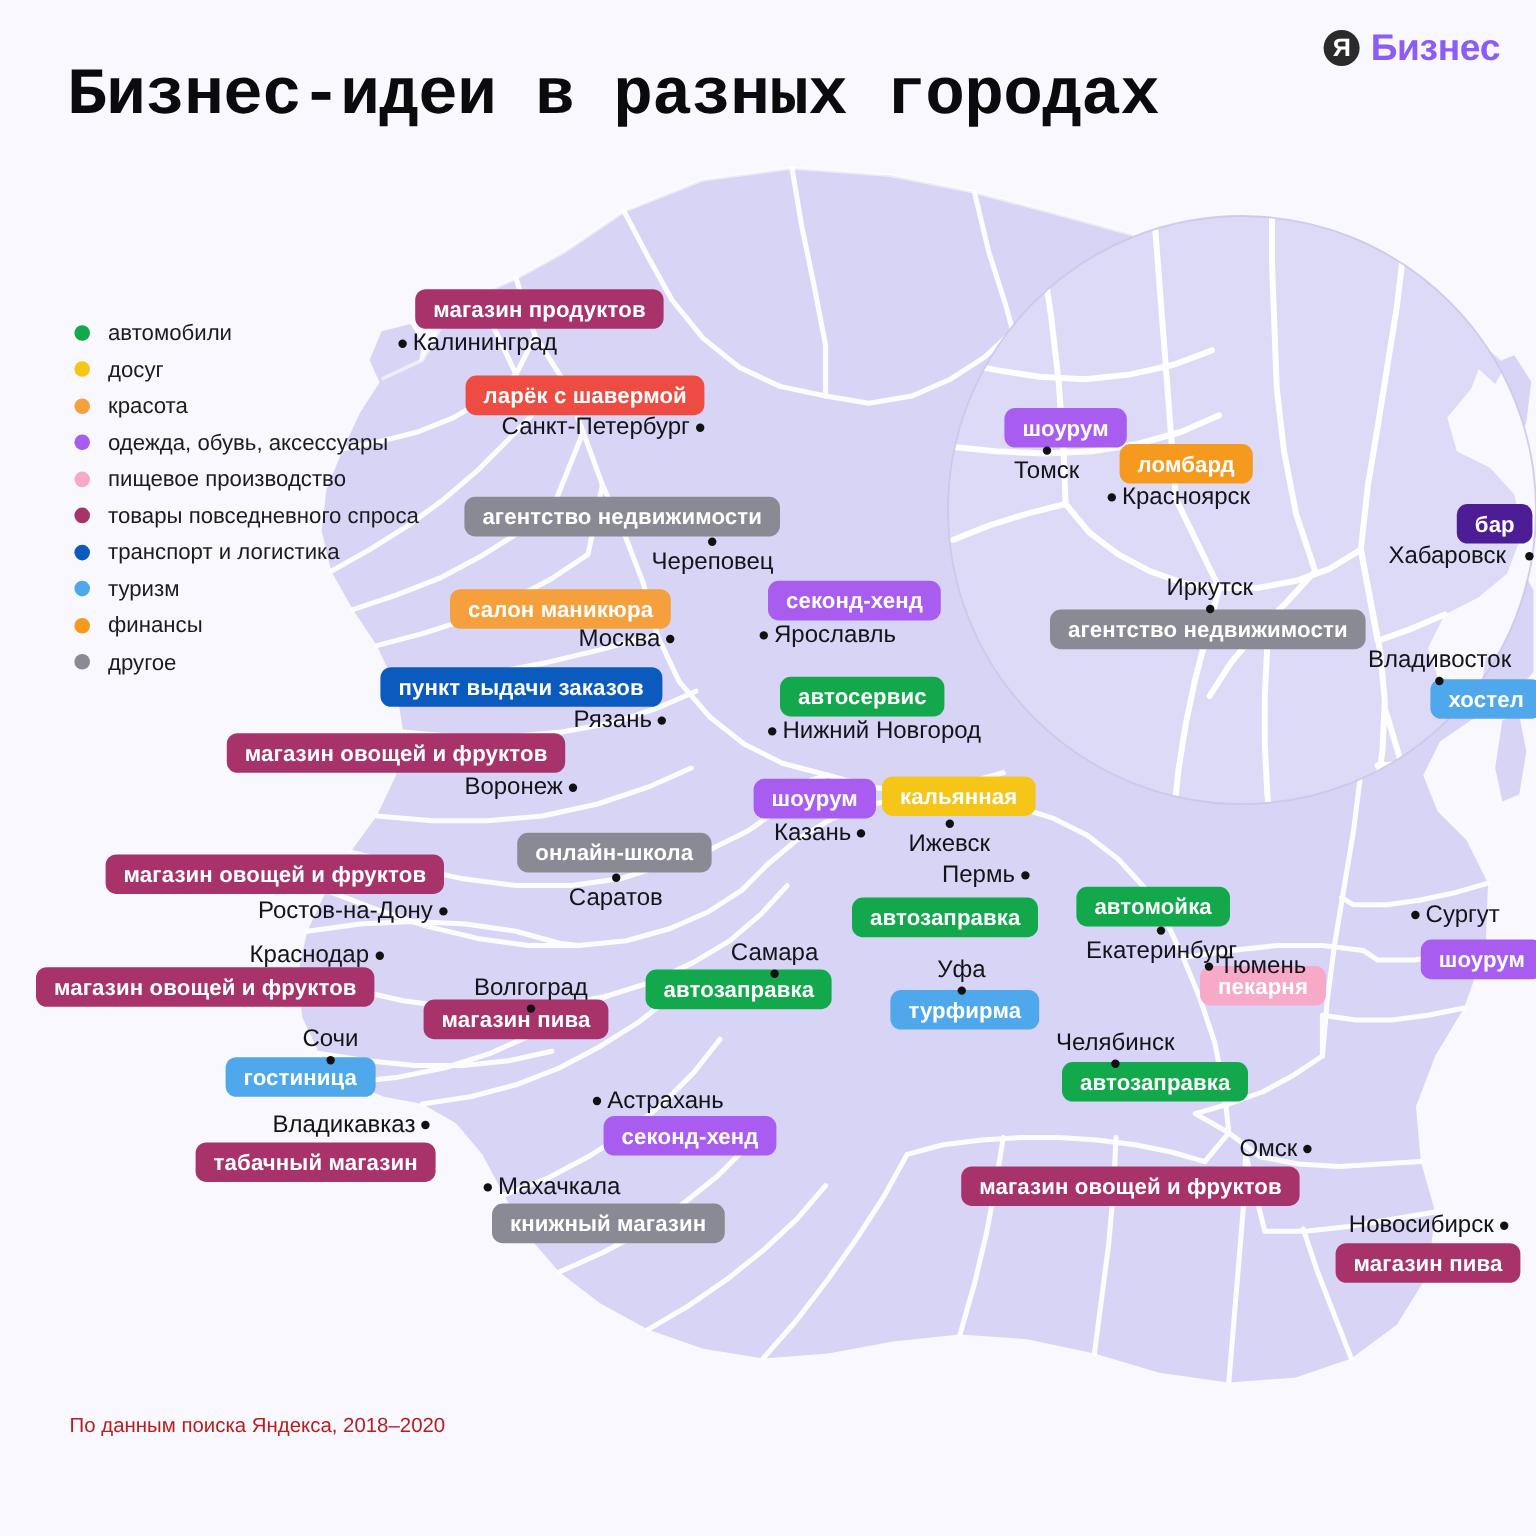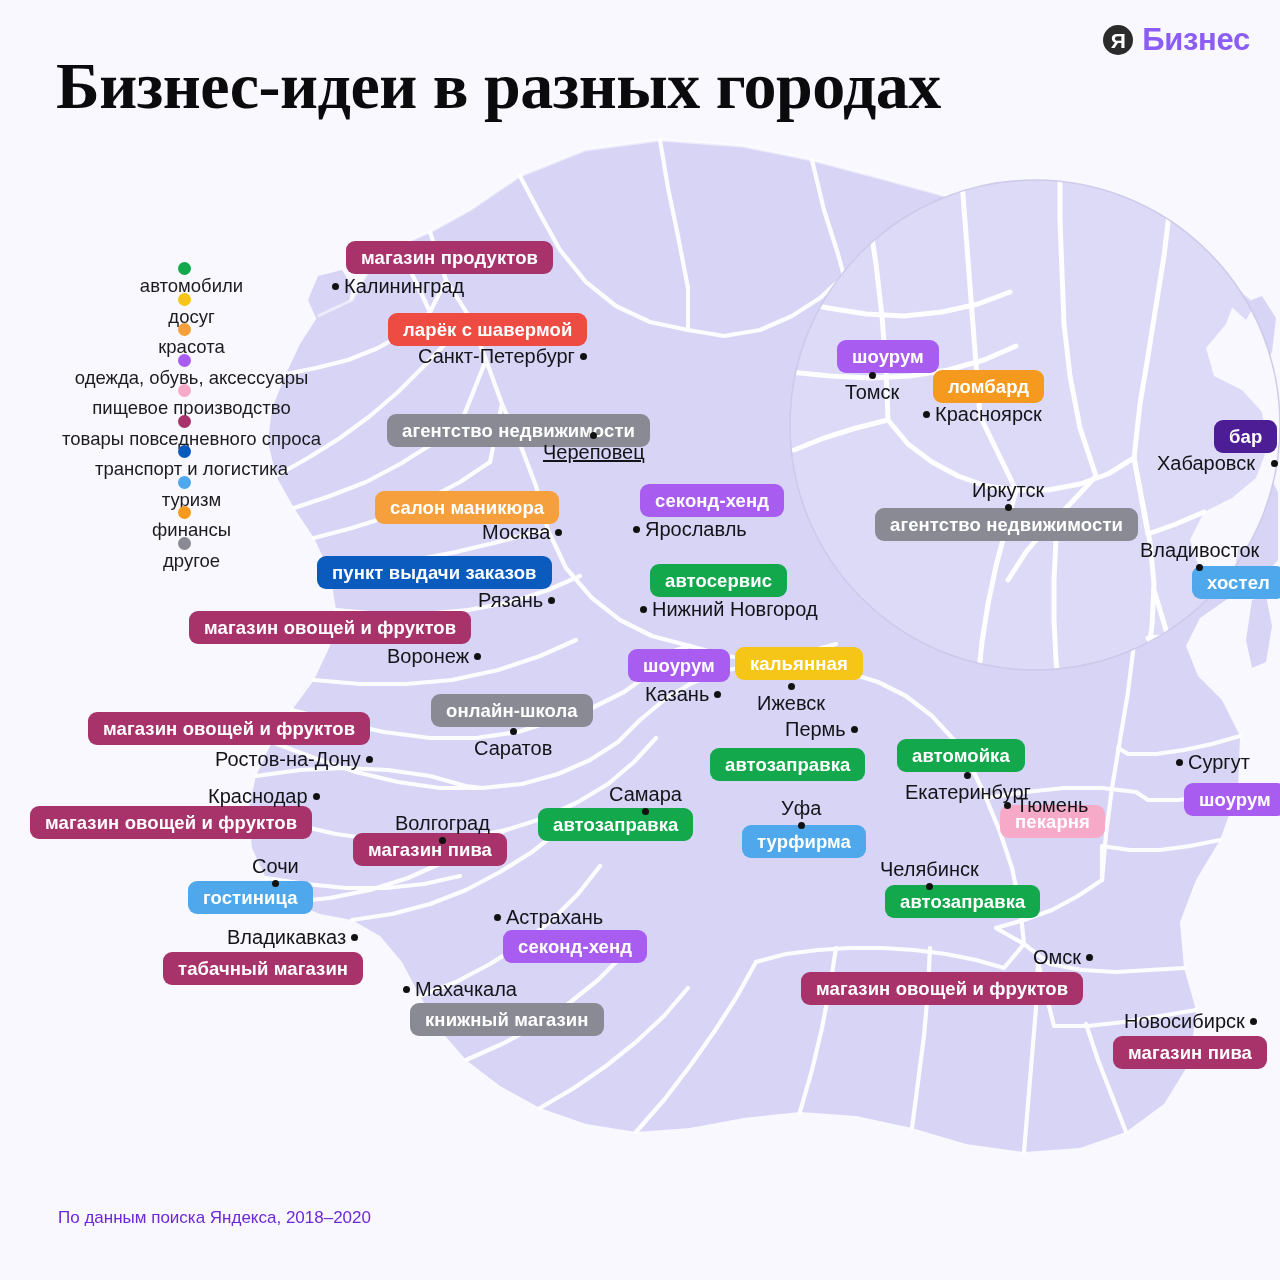--- a/index.html
+++ b/index.html
@@ -13,37 +13,37 @@
   #root{position:absolute;inset:0;width:1280px;height:1280px;}
 
   
   .map-layer{position:absolute;left:0;top:0;width:1280px;height:1280px;z-index:1;}
   .map-layer svg{display:block;width:1280px;height:1280px;}
 
   
   .header{position:absolute;left:0;top:0;width:1280px;height:140px;z-index:6;}
   .page-title{
     position:absolute;left:56px;top:48px;
-    font-size:66px;font-weight:bold;color:#0b0b0d;
+    font-size:55px;font-weight:bold;color:#0b0b0d;
     letter-spacing:-0.5px;white-space:nowrap;
-    font-family:Liberation Serif, serif;
+    font-family:Liberation Mono, monospace;
   }
   .brand{position:absolute;right:30px;top:22px;display:flex;align-items:center;gap:9px;}
   .brand-mark{
     width:30px;height:30px;border-radius:50%;
     background:#2b2b2b;color:#fff;
     display:flex;align-items:center;justify-content:center;
     font-size:21px;font-weight:bold;line-height:1;
     font-family:"Liberation Sans","DejaVu Sans",sans-serif;
   }
   .brand-name{font-size:31px;font-weight:bold;color:#8b5cf6;letter-spacing:-0.3px;}
 
   
   .legend{position:absolute;left:62px;top:262px;z-index:6;}
-  .legend-row{display:flex;align-items:center;height:30.5px;flex-direction:column;}
+  .legend-row{display:flex;align-items:center;height:30.5px;}
   .legend-dot{width:13px;height:13px;border-radius:50%;flex:none;margin-right:15px;}
   .legend-label{font-size:18.5px;color:#1c1c1e;white-space:nowrap;}
 
   
   .pill{
     position:absolute;z-index:5;
     display:inline-flex;align-items:center;justify-content:center;
     height:33px;padding:0 15px;border-radius:9px;
     color:#fff;font-size:18.5px;font-weight:bold;
     white-space:nowrap;letter-spacing:0.1px;box-sizing:border-box;
@@ -55,21 +55,21 @@
   }
   .city .dot{width:7px;height:7px;border-radius:50%;background:#111;flex:none;}
   .city.dot-left .dot{order:-1;}
   .city.dot-right .dot{order:2;}
   .city.dot-above{flex-direction:column-reverse;align-items:center;gap:2px;}
   .city.dot-below{flex-direction:column;align-items:center;gap:2px;}
 
   
   .footer{
     position:absolute;left:58px;top:1178px;z-index:6;
-    font-size:17px;color:#6d28d9;white-space:nowrap;margin-top:30px;
+    font-size:17px;color:#b91c1c;white-space:nowrap;
   }
 </style>
 </head>
 <body>
 
 <div id="root">
 
   <div class="map-layer">
     <svg viewBox="0 0 1280 1280" xmlns="http://www.w3.org/2000/svg" aria-hidden="true">
       <defs>
@@ -262,21 +262,21 @@
       <div class="city dot-left" style="left: 332px; top: 275px;">
         <span class="dot"></span>
         <span>Калининград</span>
       </div>
       <div class="pill" style="left: 388px; top: 313px; background: rgb(238, 75, 66);">ларёк с шавермой</div>
       <div class="city dot-right" style="left: 418px; top: 345px;">
         <span class="dot"></span>
         <span>Санкт-Петербург</span>
       </div>
       <div class="pill" style="left: 387px; top: 414px; background: rgb(138, 138, 148);">агентство недвижимости</div>
-      <div class="city dot-below" style="left: 543px; top: 432px; text-decoration: underline;">
+      <div class="city dot-below" style="left: 543px; top: 448px;">
         <span class="dot"></span>
         <span>Череповец</span>
       </div>
       <div class="pill" style="left: 375px; top: 491px; background: rgb(245, 160, 60);">салон маникюра</div>
       <div class="city dot-right" style="left: 482px; top: 521px;">
         <span class="dot"></span>
         <span>Москва</span>
       </div>
       <div class="pill" style="left: 640px; top: 484px; background: rgb(168, 92, 240);">секонд-хенд</div>
       <div class="city dot-left" style="left: 633px; top: 518px;">

